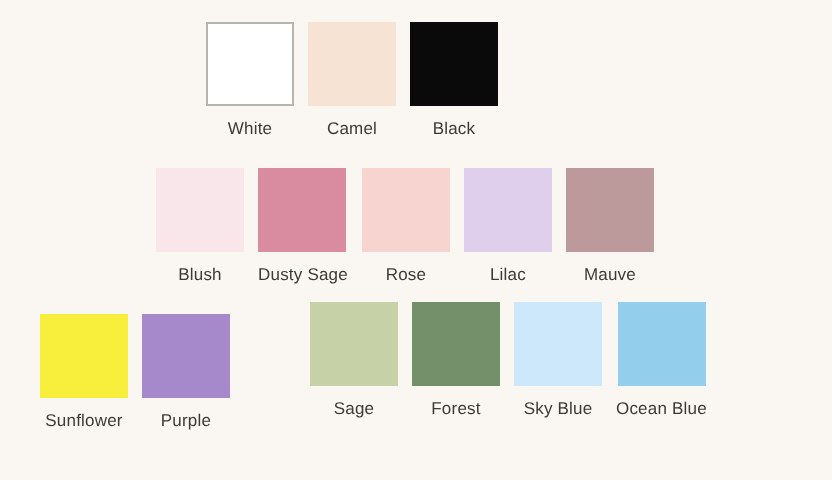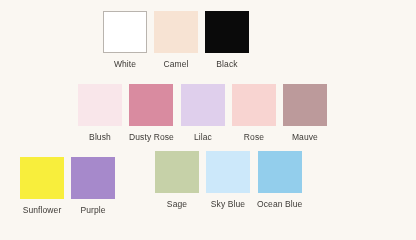--- a/index.html
+++ b/index.html
@@ -81,29 +81,29 @@
         <div class="swatch-label" style="color: rgb(61, 58, 54);">Black</div>
       </div>
     </div>
   <div class="swatch-row" id="row-pinks">
       <div class="swatch-group">
         <div class="swatch-chip" style="background: rgb(249, 230, 234);"></div>
         <div class="swatch-label" style="color: rgb(61, 58, 54);">Blush</div>
       </div>
       <div class="swatch-group">
         <div class="swatch-chip" style="background: rgb(217, 139, 160);"></div>
-        <div class="swatch-label" style="color: rgb(61, 58, 54);">Dusty Rose</div>
+        <div class="swatch-label" style="color: rgb(61, 58, 54);">Dusty Sage</div>
+      </div>
+      <div class="swatch-group">
+        <div class="swatch-chip" style="background: rgb(248, 212, 209);"></div>
+        <div class="swatch-label" style="color: rgb(61, 58, 54);">Rose</div>
       </div>
       <div class="swatch-group">
         <div class="swatch-chip" style="background: rgb(223, 207, 236);"></div>
         <div class="swatch-label" style="color: rgb(61, 58, 54);">Lilac</div>
-      </div>
-      <div class="swatch-group">
-        <div class="swatch-chip" style="background: rgb(248, 212, 209);"></div>
-        <div class="swatch-label" style="color: rgb(61, 58, 54);">Rose</div>
       </div>
       <div class="swatch-group">
         <div class="swatch-chip" style="background: rgb(188, 154, 155);"></div>
         <div class="swatch-label" style="color: rgb(61, 58, 54);">Mauve</div>
       </div>
     </div>
   <div class="swatch-row" id="row-brights">
       <div class="swatch-group">
         <div class="swatch-chip" style="background: rgb(248, 238, 60);"></div>
         <div class="swatch-label" style="color: rgb(61, 58, 54);">Sunflower</div>
@@ -112,20 +112,24 @@
         <div class="swatch-chip" style="background: rgb(166, 137, 203);"></div>
         <div class="swatch-label" style="color: rgb(61, 58, 54);">Purple</div>
       </div>
     </div>
   <div class="swatch-row" id="row-cools">
       <div class="swatch-group">
         <div class="swatch-chip" style="background: rgb(198, 209, 168);"></div>
         <div class="swatch-label" style="color: rgb(61, 58, 54);">Sage</div>
       </div>
       <div class="swatch-group">
+        <div class="swatch-chip" style="background: rgb(116, 144, 106);"></div>
+        <div class="swatch-label" style="color: rgb(61, 58, 54);">Forest</div>
+      </div>
+      <div class="swatch-group">
         <div class="swatch-chip" style="background: rgb(204, 232, 250);"></div>
         <div class="swatch-label" style="color: rgb(61, 58, 54);">Sky Blue</div>
       </div>
       <div class="swatch-group">
         <div class="swatch-chip" style="background: rgb(147, 206, 236);"></div>
         <div class="swatch-label" style="color: rgb(61, 58, 54);">Ocean Blue</div>
       </div>
     </div>
 </div>
 

